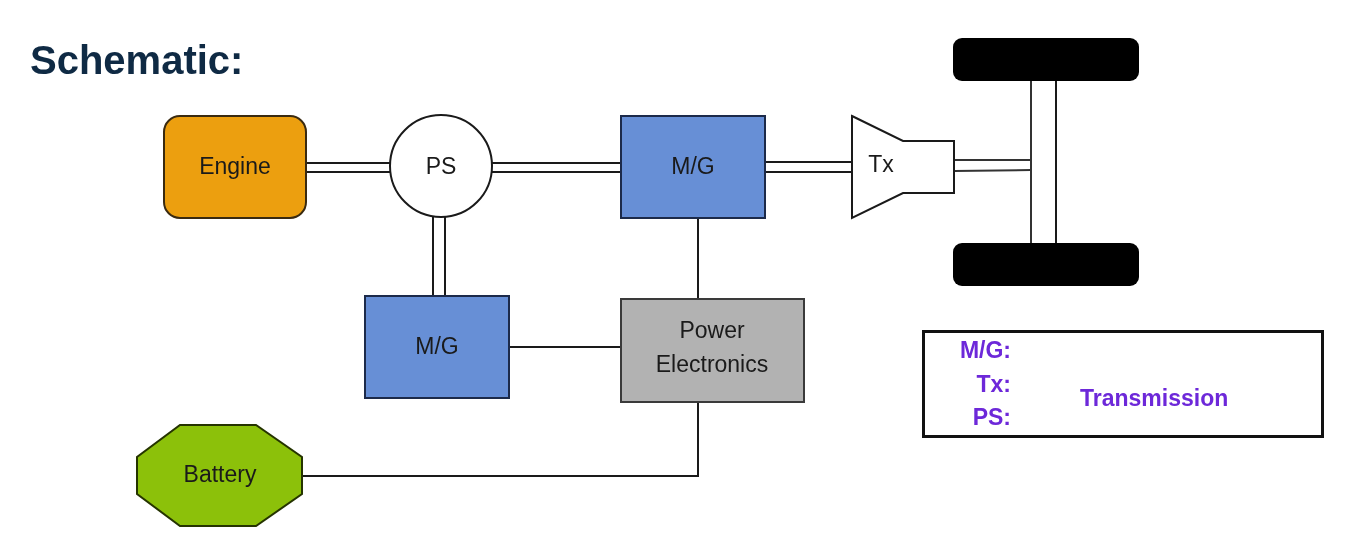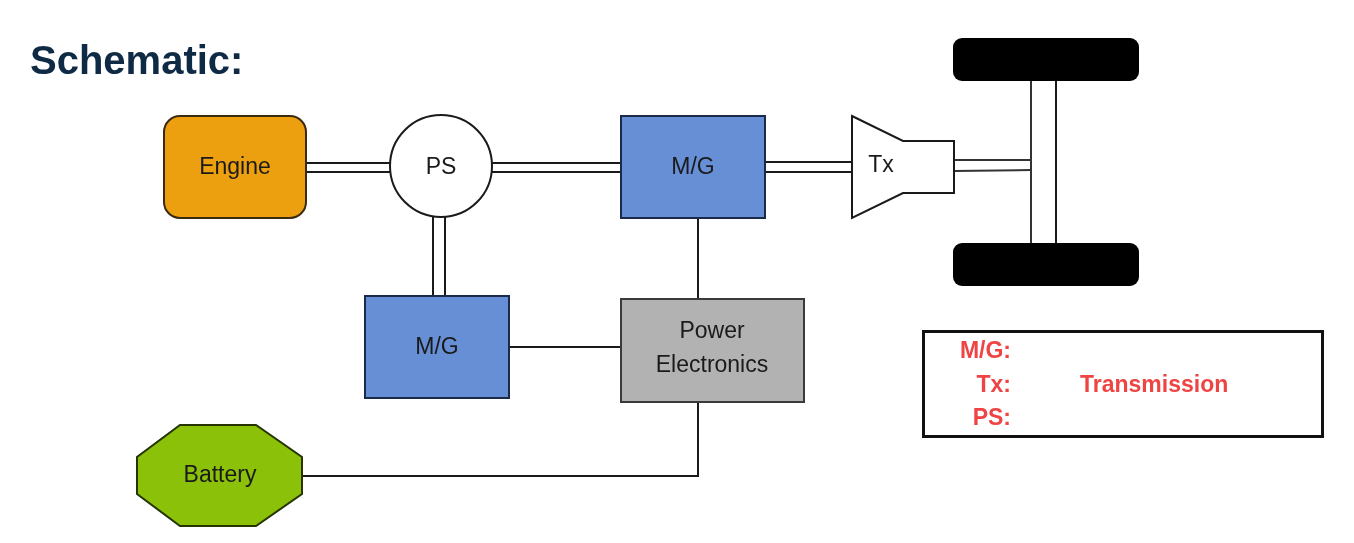--- a/index.html
+++ b/index.html
@@ -1,25 +1,25 @@
 <!DOCTYPE html>
 <html><head>
 <meta charset="utf-8">
 <style>
   html, body { margin: 0; padding: 0; background: #ffffff; }
   body { width: 1354px; height: 543px; position: relative; overflow: hidden; font-family: "Liberation Sans", sans-serif; }
   .title { position: absolute; left: 30px; top: 38px; font-size: 40px; font-weight: bold; color: #0f2a44; font-family: "Liberation Sans", sans-serif; }
   svg { position: absolute; left: 0; top: 0; }
   .lbl { font-family: "Liberation Sans", sans-serif; font-size: 23px; fill: #1a1a1a; }
-  .legend { position: absolute; left: 922px; top: 330px; width: 402px; height: 108px; border: 3px solid #111; box-sizing: border-box; font-family: "Liberation Sans", sans-serif; font-weight: bold; font-size: 23px; color: #ef4444; padding-left: 47px; }
+  .legend { position: absolute; left: 922px; top: 330px; width: 402px; height: 108px; border: 3px solid #111; box-sizing: border-box; font-family: "Liberation Sans", sans-serif; font-weight: bold; font-size: 23px; color: #6d28d9; padding-left: 47px; }
   .legend-row { position: absolute; left: 0; width: 100%; height: 32px; line-height: 32px; }
   .legend-row .abbr { position: absolute; right: 310px; text-align: right; }
   .legend-row .def { position: absolute; left: 130px; }
   .legend-row.r1 .def { left: 138px; }
-  .legend-row.r2 .def { left: 155px; }
+  .legend-row.r2 .def { left: 155px; margin-top: 14px; }
   .legend-row.r3 .def { left: 130px; }
 </style>
 </head>
 <body>
 
 <div class="title" style="color: rgb(15, 42, 68);">Schematic:</div>
 
 <svg width="1354" height="543" viewBox="0 0 1354 543">
 
   <g stroke="#1a1a1a" stroke-width="2">

